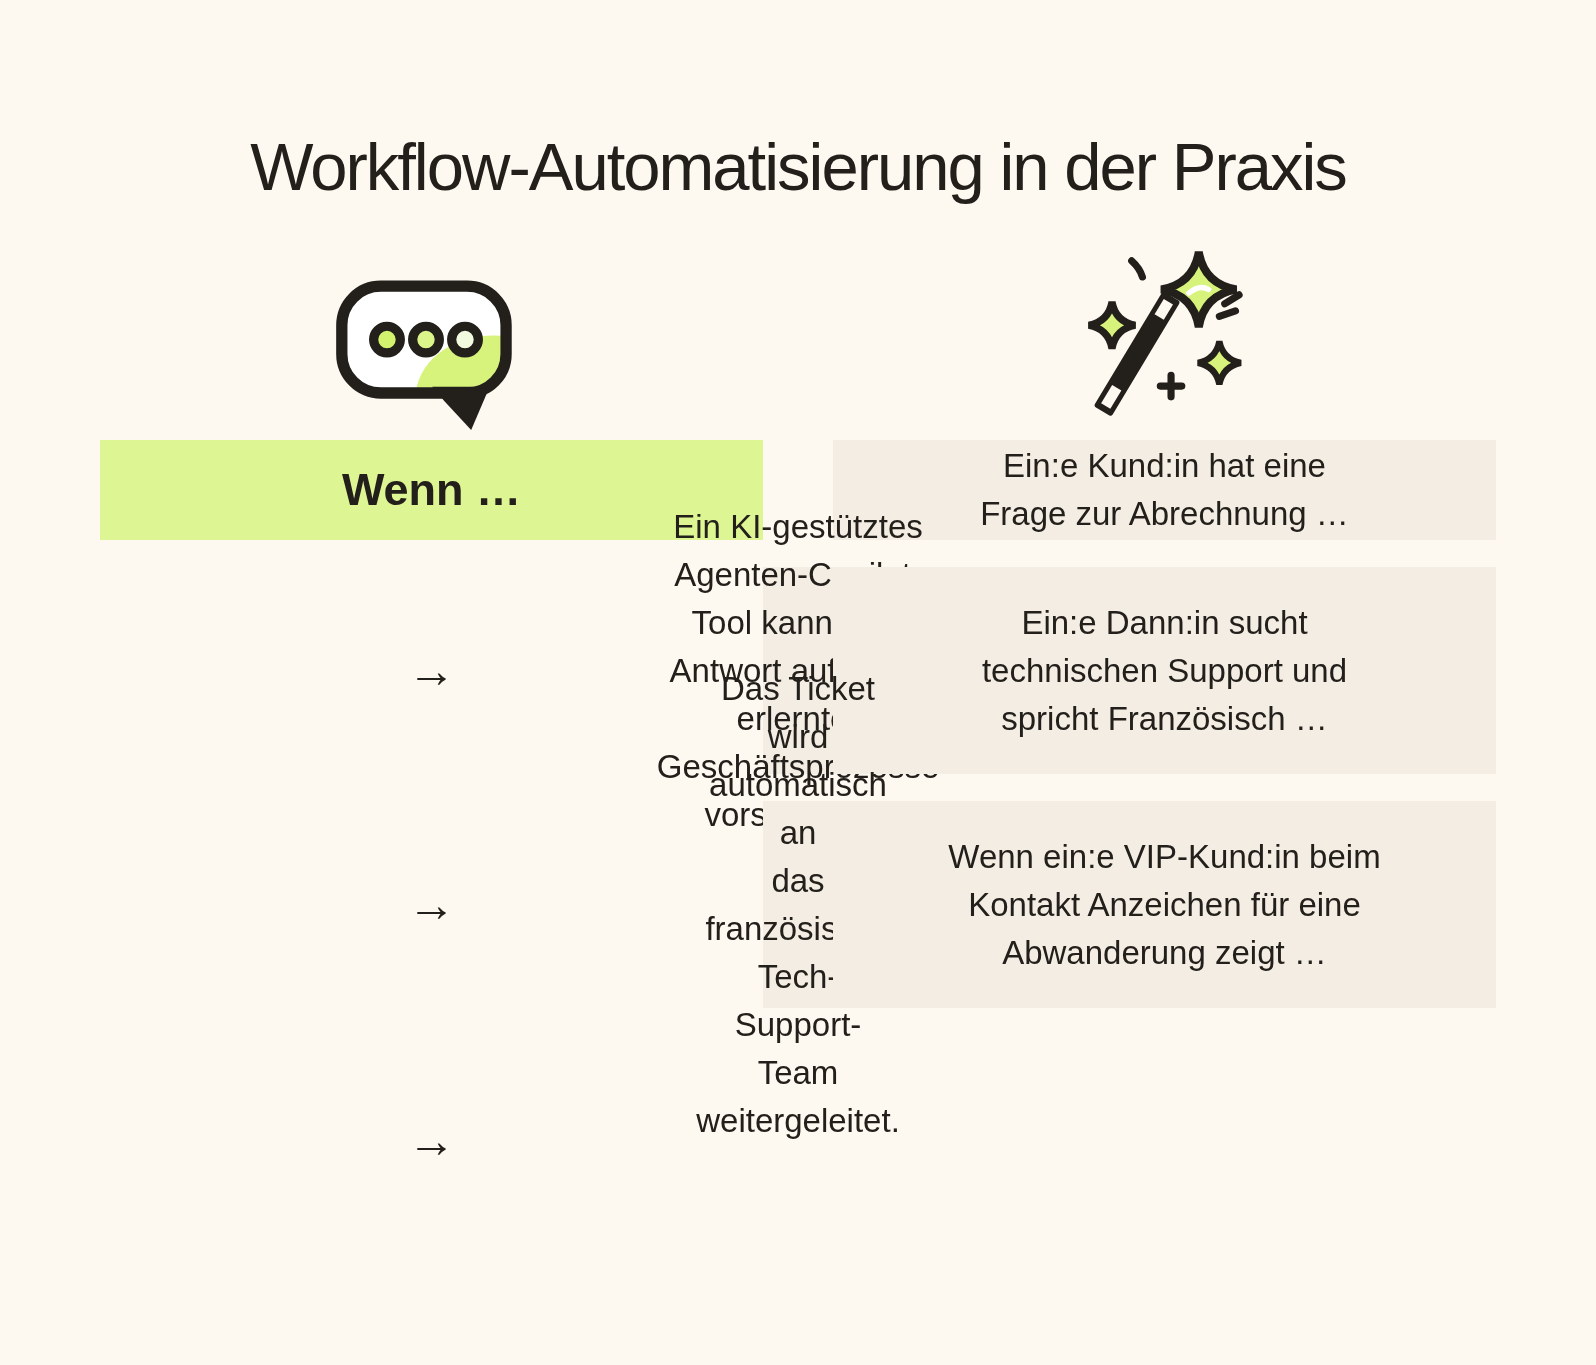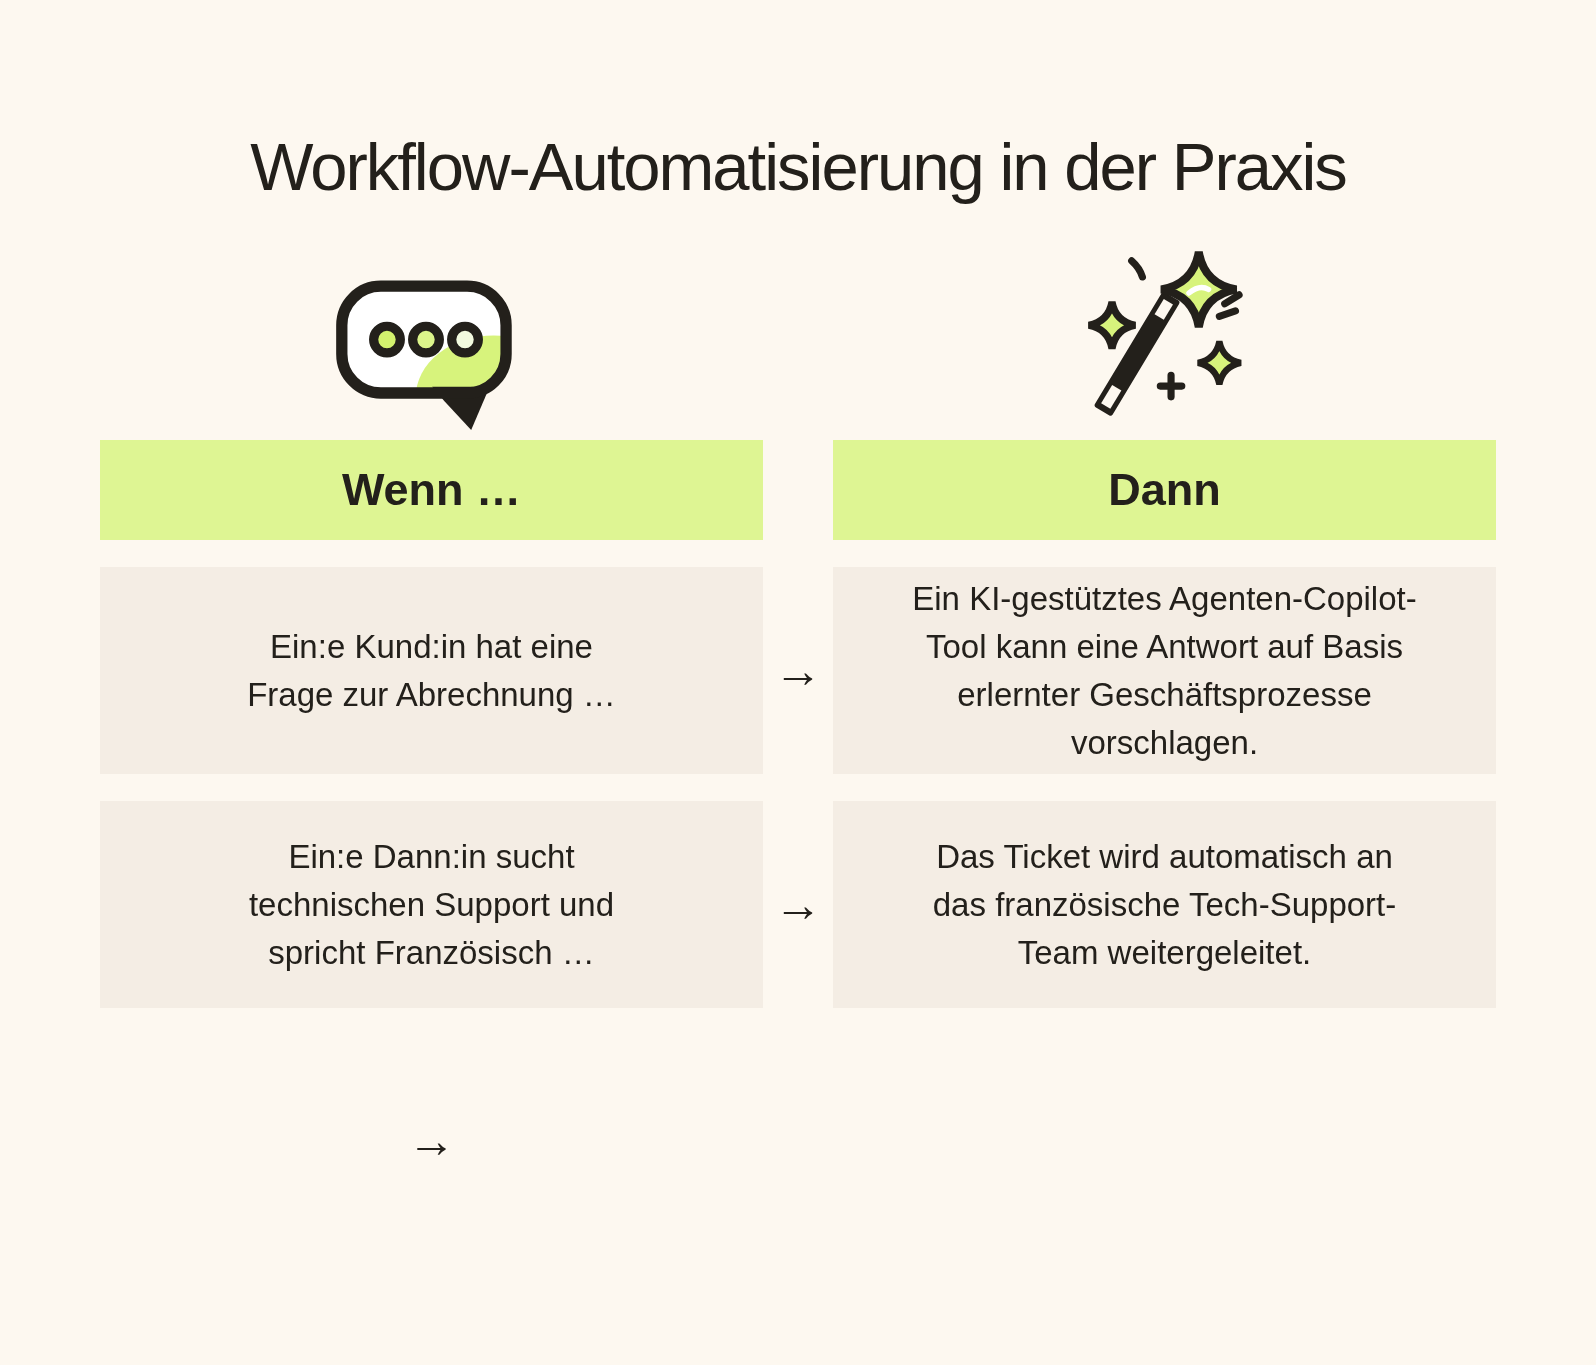--- a/index.html
+++ b/index.html
@@ -107,36 +107,36 @@
       <path d="M158,78 l18,-6" stroke="#23201B" stroke-width="8" stroke-linecap="round" fill="none"></path>
     </svg>
   </span>
 
   <div class="grid">
 
     <div class="hdr">
       <span>Wenn …</span>
     </div>
     <div class="spacer"></div>
-    <div class="hdr">
-      <span>Dann</span>
-    </div>
 
     <div class="cell">Ein:e Kund:in hat eine
 Frage zur Abrechnung …</div>
     <div class="arrow">→</div>
     <div class="cell">Ein KI-gestütztes Agenten-Copilot-
 Tool kann eine Antwort auf Basis
 erlernter Geschäftsprozesse
 vorschlagen.</div>
 
     <div class="cell">Ein:e Dann:in sucht
 technischen Support und
 spricht Französisch …</div>
     <div class="arrow">→</div>
     <div class="cell">Das Ticket wird automatisch an
 das französische Tech-Support-
 Team weitergeleitet.</div>
 
+    <div class="cell">Wenn ein:e VIP-Kund:in beim
+Kontakt Anzeichen für eine
+Abwanderung zeigt …</div>
     <div class="arrow">→</div>
 
   </div>
 </div>
 
 </body></html>

